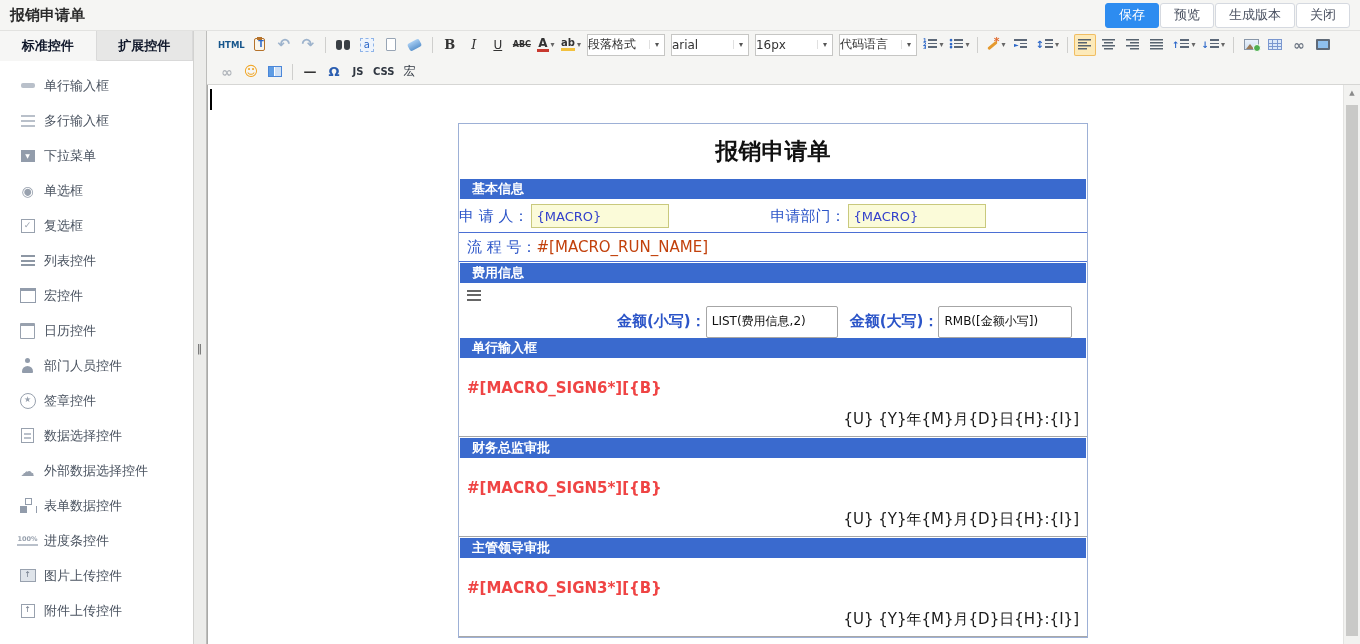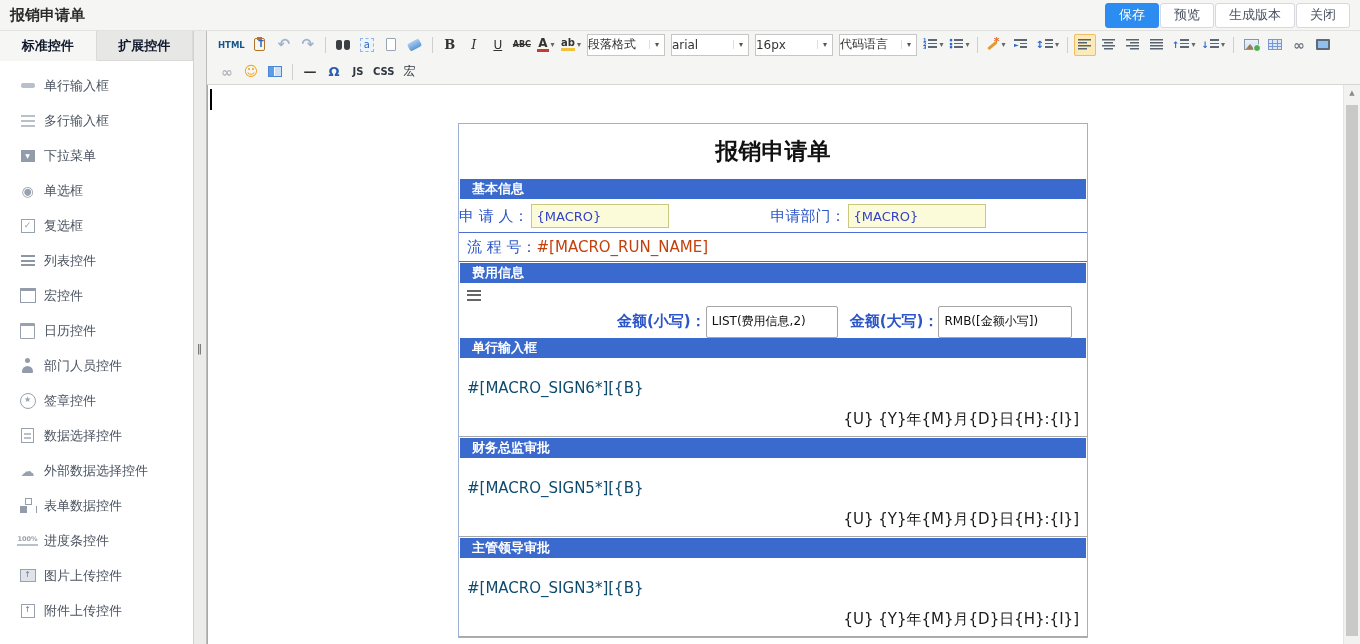--- a/index.html
+++ b/index.html
@@ -134,21 +134,21 @@
   .f-label{color:#2c55c8;font-size:15px;white-space:nowrap}
   .f-label.bold{font-weight:bold}
   .macro-input{width:138px;height:24px;background:#fbfbd9;border:1px solid #c9c97d;color:#3340cc;font-size:13px;padding:0 5px;font-family:inherit}
   .f-row-flow{height:29px;line-height:28px;padding-left:8px;border-bottom:1px solid #4b6fd4;font-size:15px}
   .f-flow-value{color:#c2410c}
   .f-row-listicon{height:22px;display:flex;align-items:center;padding-left:8px}
   .list-placeholder{width:14px;height:11px;background:repeating-linear-gradient(to bottom,#666 0 2px,transparent 2px 4.3px);cursor:pointer}
   .f-row-amount{height:31px;display:flex;align-items:center}
   .amount-input{height:32px;border:1px solid #a6a6a6;border-radius:2px;color:#111;font-size:12px;padding:0 5px;font-family:inherit}
   .sign-body{height:78px;padding:20px 8px 6px 8px;border-bottom:1px solid #a8a8a8}
-  .sign-macro{font-size:15px;font-weight:normal;color:#0c4a6e}
+  .sign-macro{font-size:15px;font-weight:bold;color:#ef4444}
   .sign-date{text-align:right;font-size:15px;color:#1a1a1a;margin-top:13px}
 </style>
 </head>
 <body>
 
 <div id="app">
 
   <div class="topbar">
     <span class="topbar-title">报销申请单</span>
     <span class="topbar-actions">

